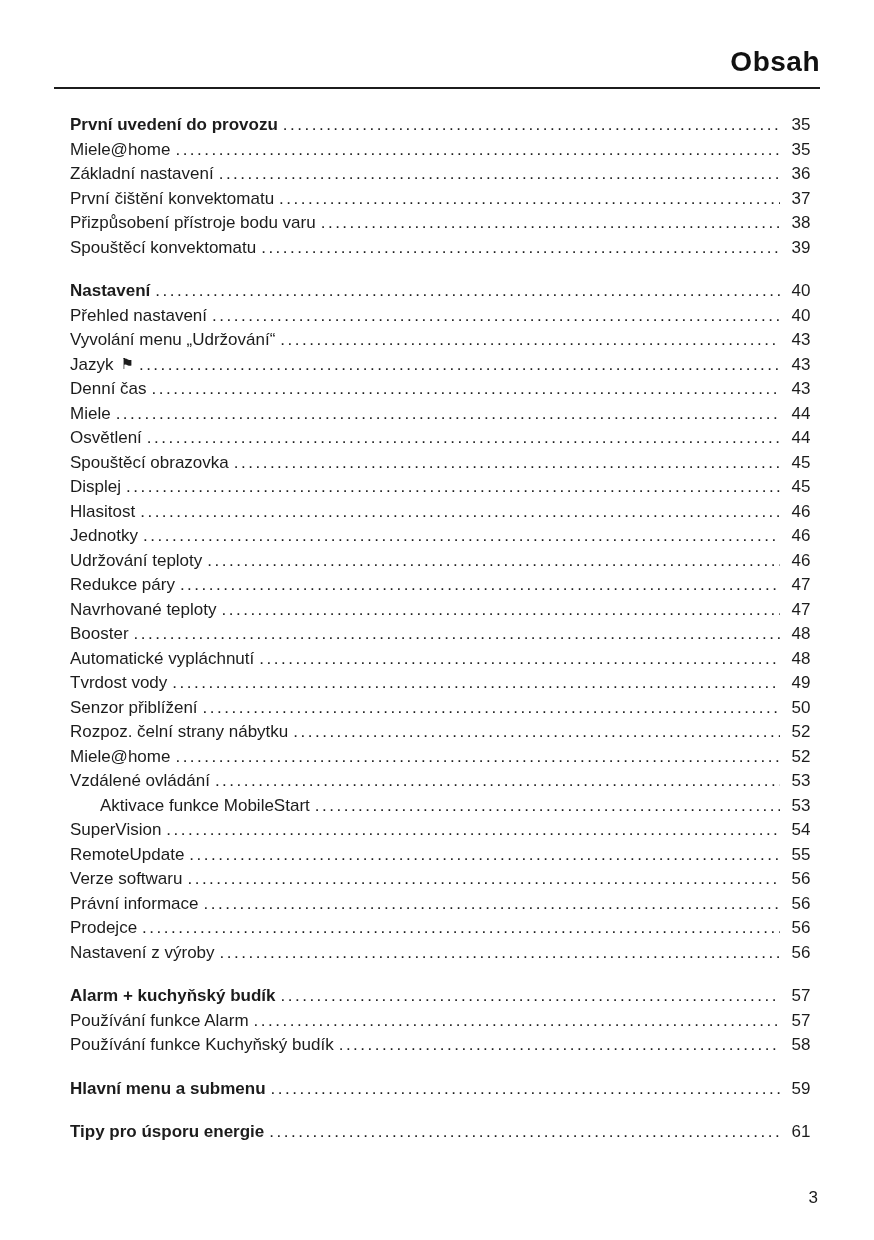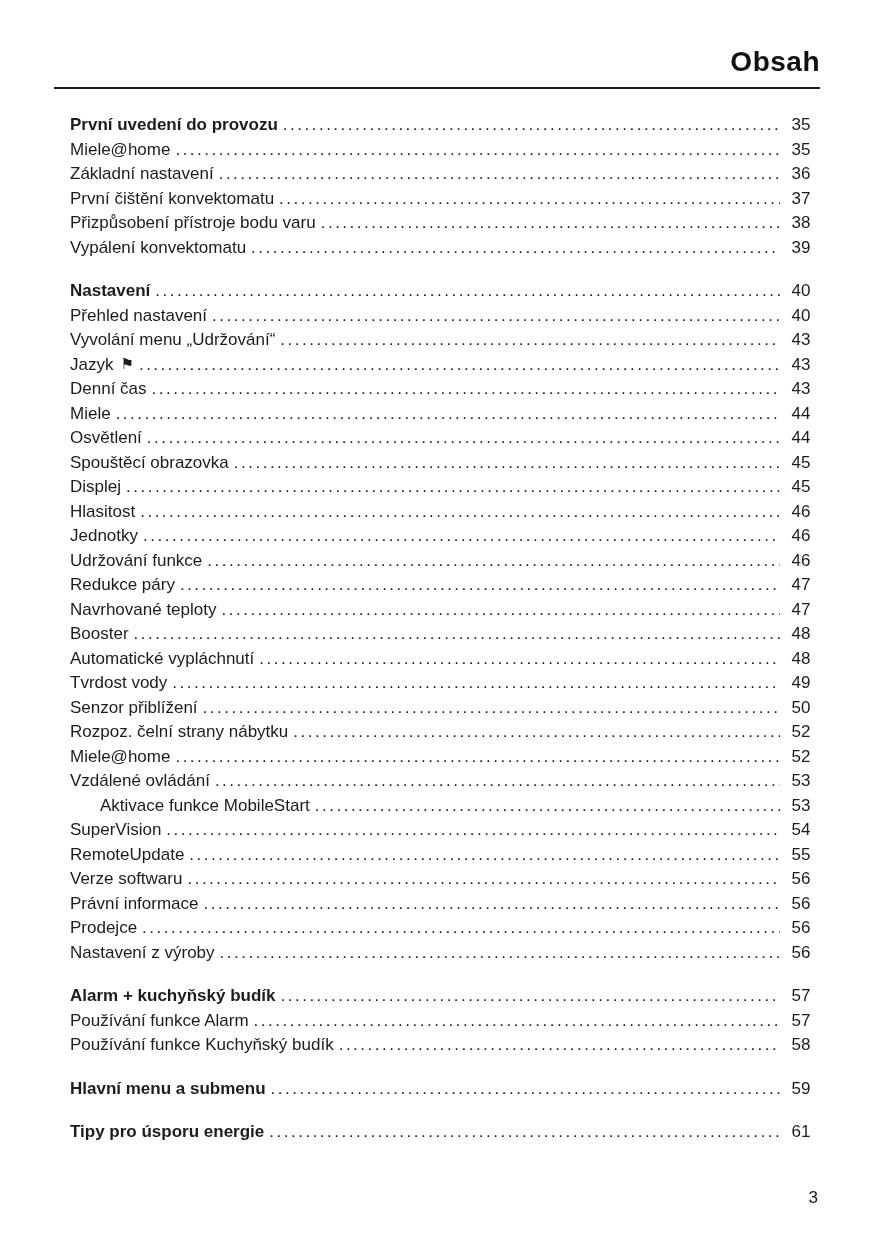--- a/index.html
+++ b/index.html
@@ -126,21 +126,21 @@
           <span class="toc-label">První čištění konvektomatu</span>
           <span class="toc-dots"></span>
           <span class="toc-page">37</span>
         </div>
         <div class="toc-row">
           <span class="toc-label">Přizpůsobení přístroje bodu varu</span>
           <span class="toc-dots"></span>
           <span class="toc-page">38</span>
         </div>
         <div class="toc-row">
-          <span class="toc-label">Vypálení konvektomatu</span>
+          <span class="toc-label">Spouštěcí konvektomatu</span>
           <span class="toc-dots"></span>
           <span class="toc-page">39</span>
         </div>
       </div>
       <div class="toc-section">
         <div class="toc-row bold">
           <span class="toc-label">Nastavení</span>
           <span class="toc-dots"></span>
           <span class="toc-page">40</span>
         </div>
@@ -189,21 +189,21 @@
           <span class="toc-label">Hlasitost</span>
           <span class="toc-dots"></span>
           <span class="toc-page">46</span>
         </div>
         <div class="toc-row">
           <span class="toc-label">Jednotky</span>
           <span class="toc-dots"></span>
           <span class="toc-page">46</span>
         </div>
         <div class="toc-row">
-          <span class="toc-label">Udržování funkce</span>
+          <span class="toc-label">Udržování teploty</span>
           <span class="toc-dots"></span>
           <span class="toc-page">46</span>
         </div>
         <div class="toc-row">
           <span class="toc-label">Redukce páry</span>
           <span class="toc-dots"></span>
           <span class="toc-page">47</span>
         </div>
         <div class="toc-row">
           <span class="toc-label">Navrhované teploty</span>

